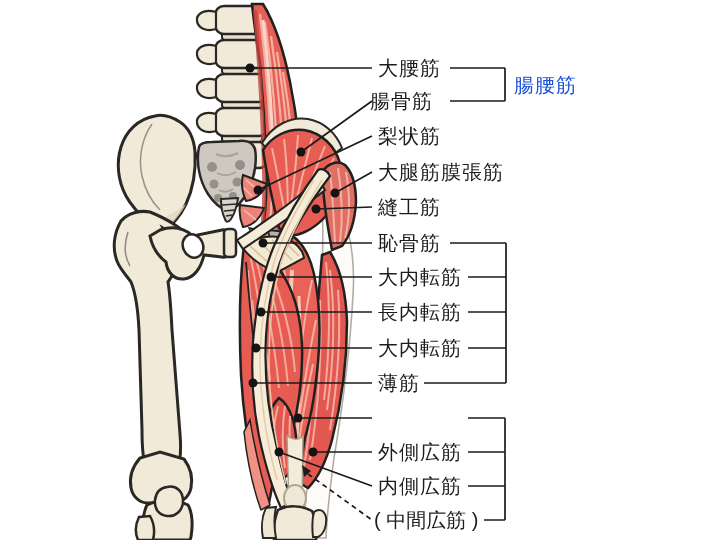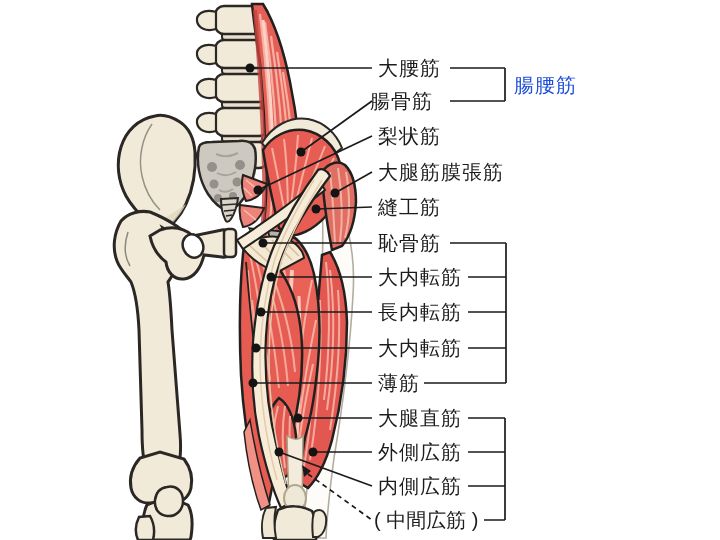--- a/index.html
+++ b/index.html
@@ -298,20 +298,19 @@
 <div class="muscle-label" style="left:378px;top:68px">大腰筋</div>
 <div class="muscle-label" style="left:370px;top:101px">腸骨筋</div>
 <div class="muscle-label" style="left:378px;top:136px">梨状筋</div>
 <div class="muscle-label" style="left:378px;top:172px">大腿筋膜張筋</div>
 <div class="muscle-label" style="left:378px;top:207px">縫工筋</div>
 <div class="muscle-label" style="left:378px;top:243px">恥骨筋</div>
 <div class="muscle-label" style="left:378px;top:277px">大内転筋</div>
 <div class="muscle-label" style="left:378px;top:348px">大内転筋</div>
 <div class="muscle-label" style="left:378px;top:312px">長内転筋</div>
 <div class="muscle-label" style="left:378px;top:383px">薄筋</div>
-<div class="muscle-label" style="left:378px;top:418px">大腿直筋</div>
 <div class="muscle-label" style="left:378px;top:452px">外側広筋</div>
 <div class="muscle-label" style="left:378px;top:486px">内側広筋</div>
 <div class="muscle-label" style="left:374px;top:520px;letter-spacing:0">( 中間広筋 )</div>
 
 <div class="group-label" style="left:514px;top:85px">腸腰筋</div>
 
 </div>
 
 </body></html>

